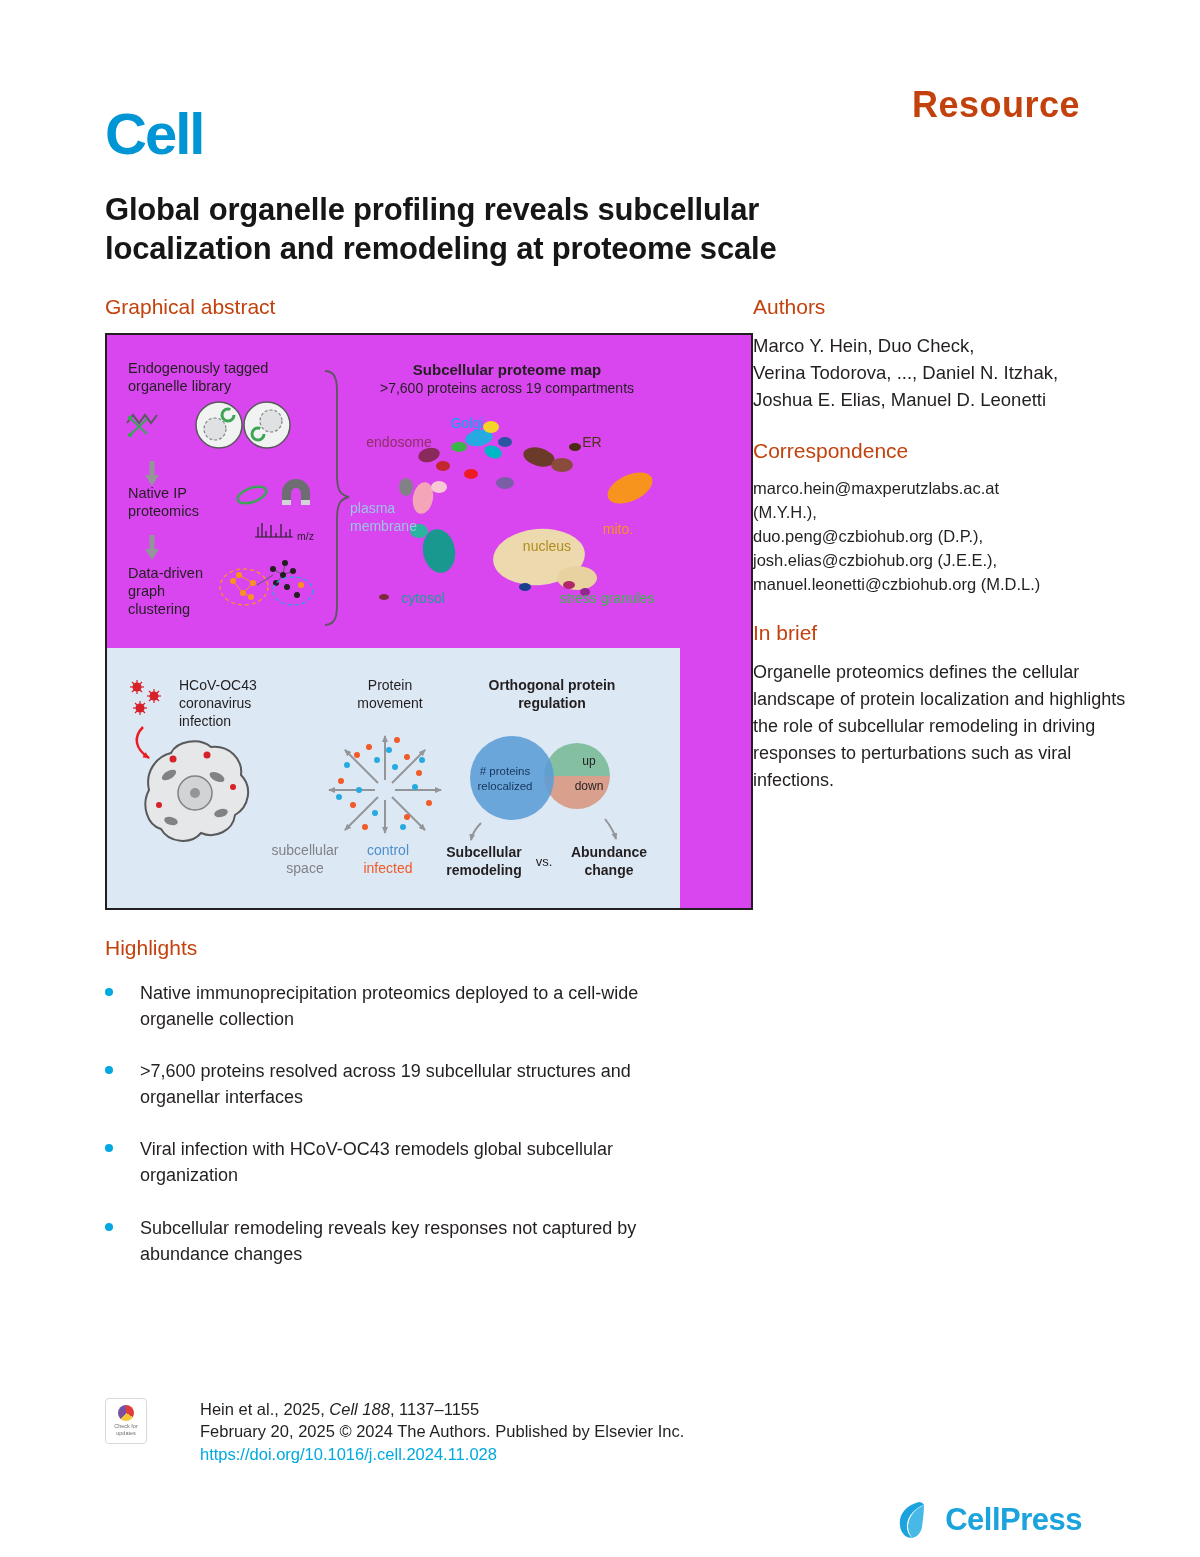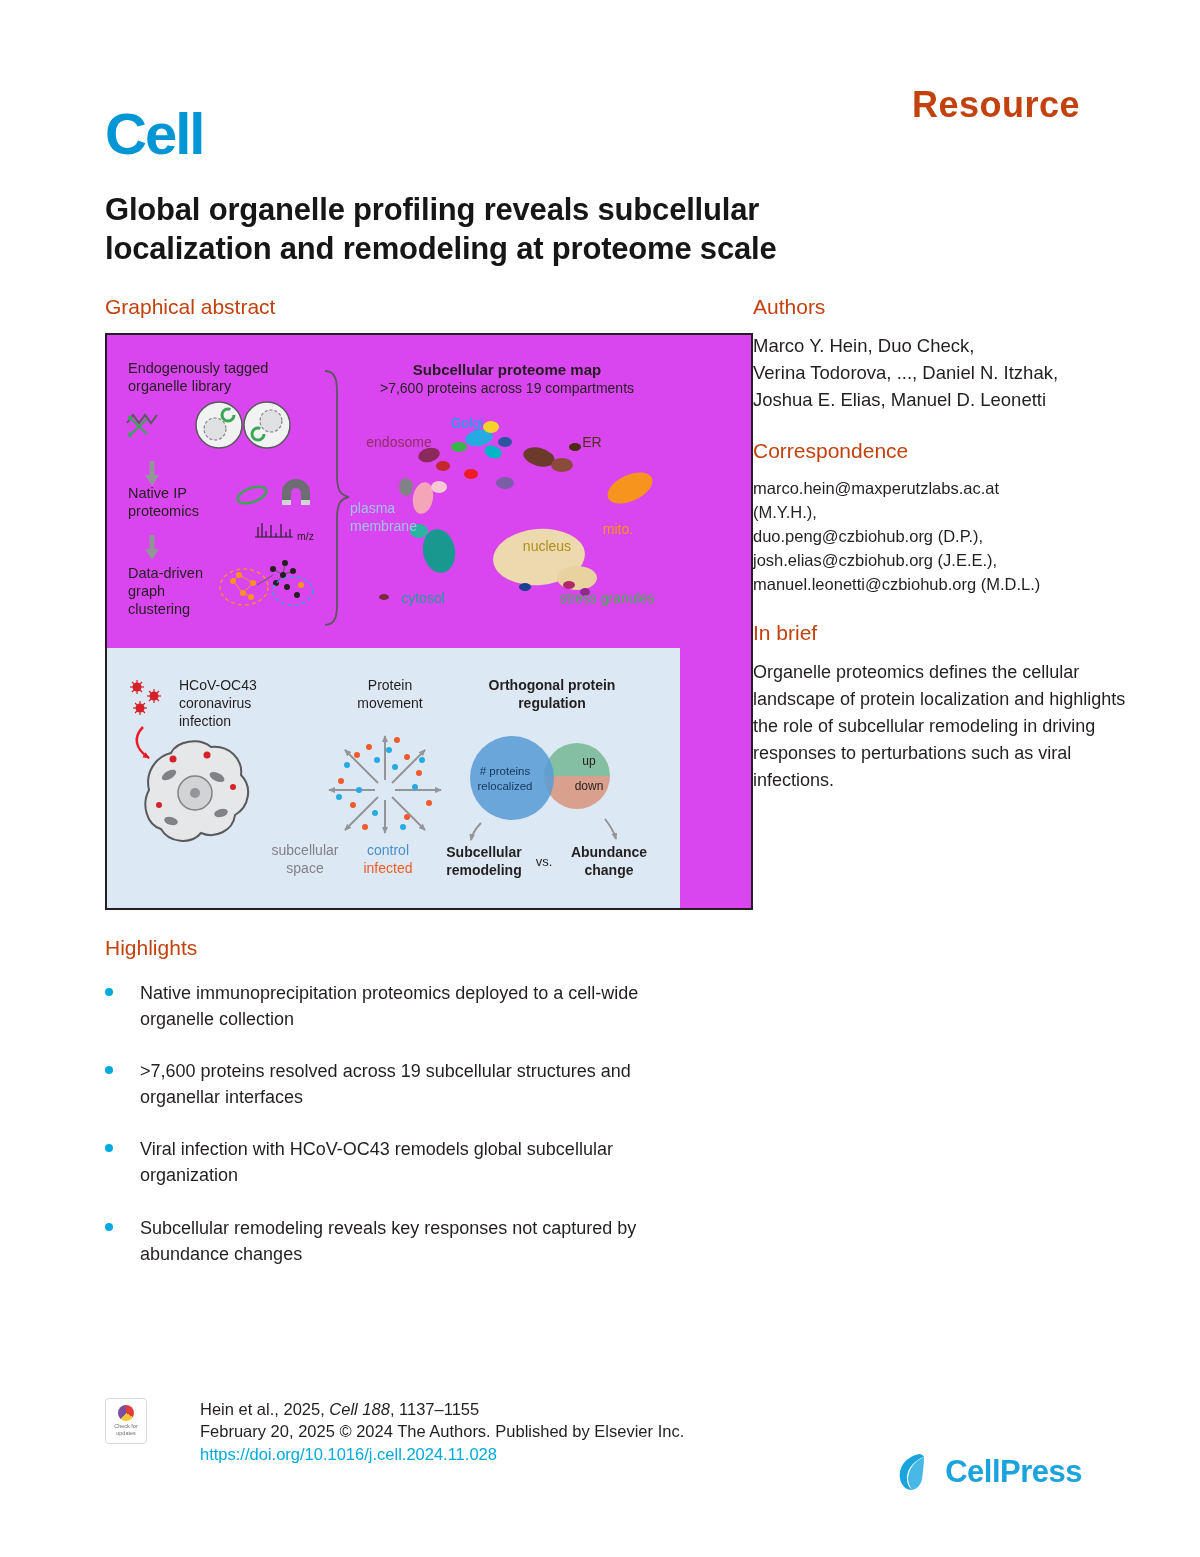--- a/index.html
+++ b/index.html
@@ -40,21 +40,21 @@
     position:absolute; left:105px; top:1398px; width:42px; height:46px;
     border:1px solid #d9d9d9; border-radius:4px; display:flex; flex-direction:column;
     align-items:center; justify-content:center; gap:2px; background:#fff;
   }
   .badge-circle { width:16px; height:16px; border-radius:50%;
     background:conic-gradient(#e23b3b 0 120deg, #f5c53c 120deg 220deg, #7a4ea0 220deg 360deg); }
   .badge-txt { font-size:5.5px; color:#6d6e71; line-height:1.2; text-align:center; }
   .footer-cite { position:absolute; left:200px; top:1398px; font-size:16.5px; line-height:1.35; }
   .footer-cite .italic { font-style:italic; }
   .doi-link { color:#00a9e0; text-decoration:none; }
-  .cellpress { position:absolute; right:118px; top:1452px; display:flex; align-items:center; gap:18px;text-align:right; }
+  .cellpress { position:absolute; right:118px; top:1500px; display:flex; align-items:center; gap:18px;text-align:right; }
   .cellpress-text { font-size:31px; font-weight:bold; color:#1ba3dd; letter-spacing:-0.5px; }
 </style>
 </head>
 <body>
 
 <div class="page">
 
   <div class="kicker">Resource</div>
   <div class="logo">Cell</div>
 

